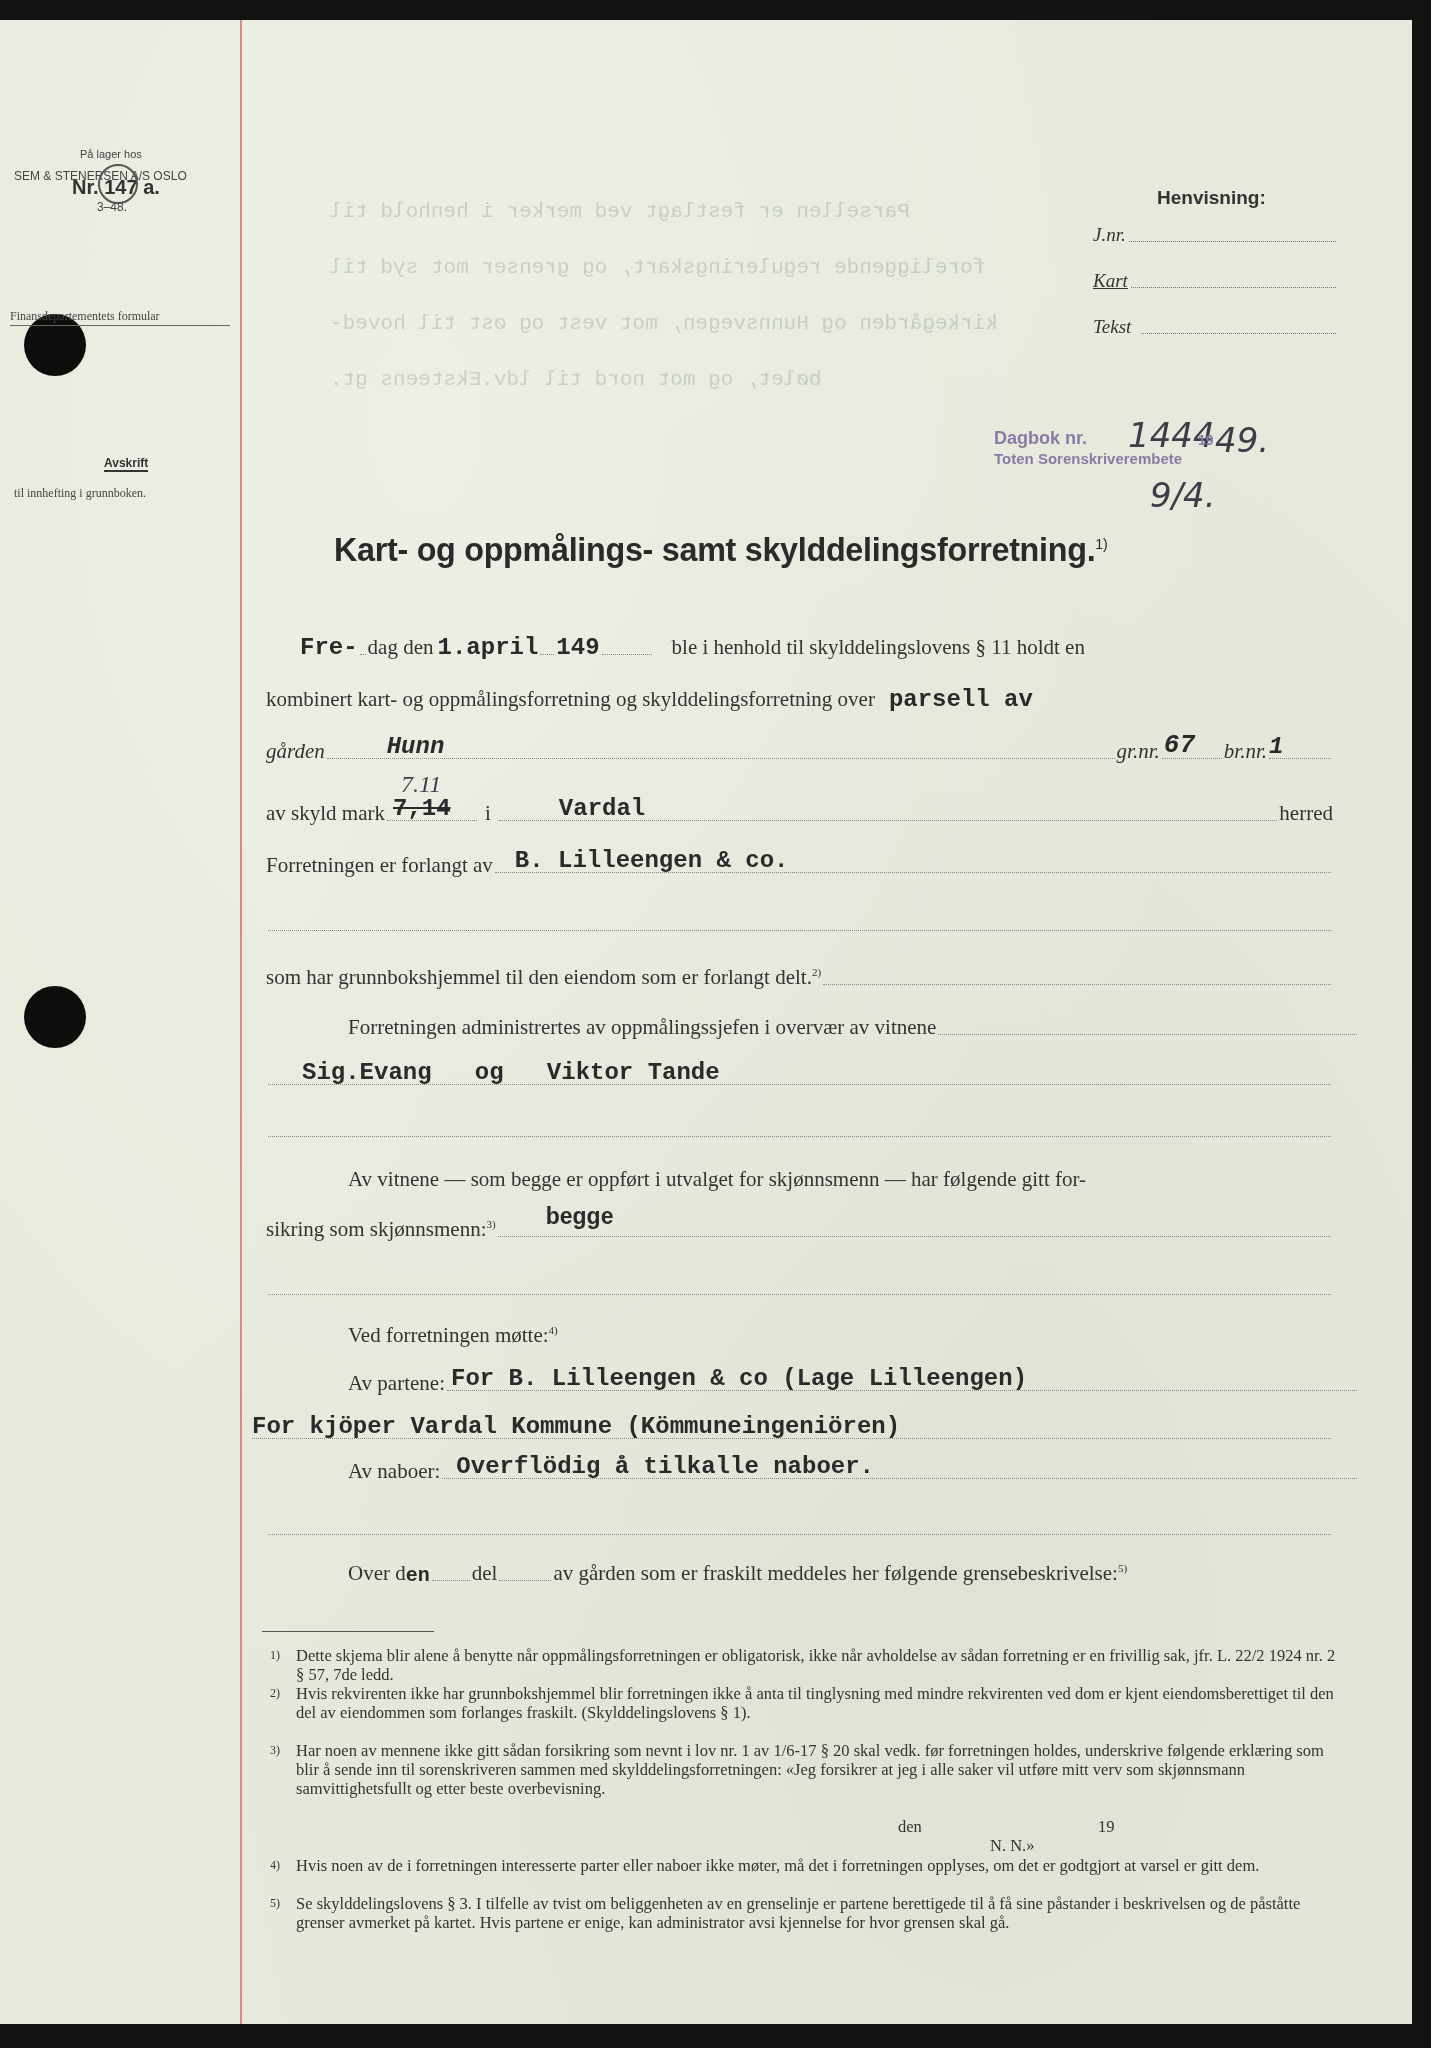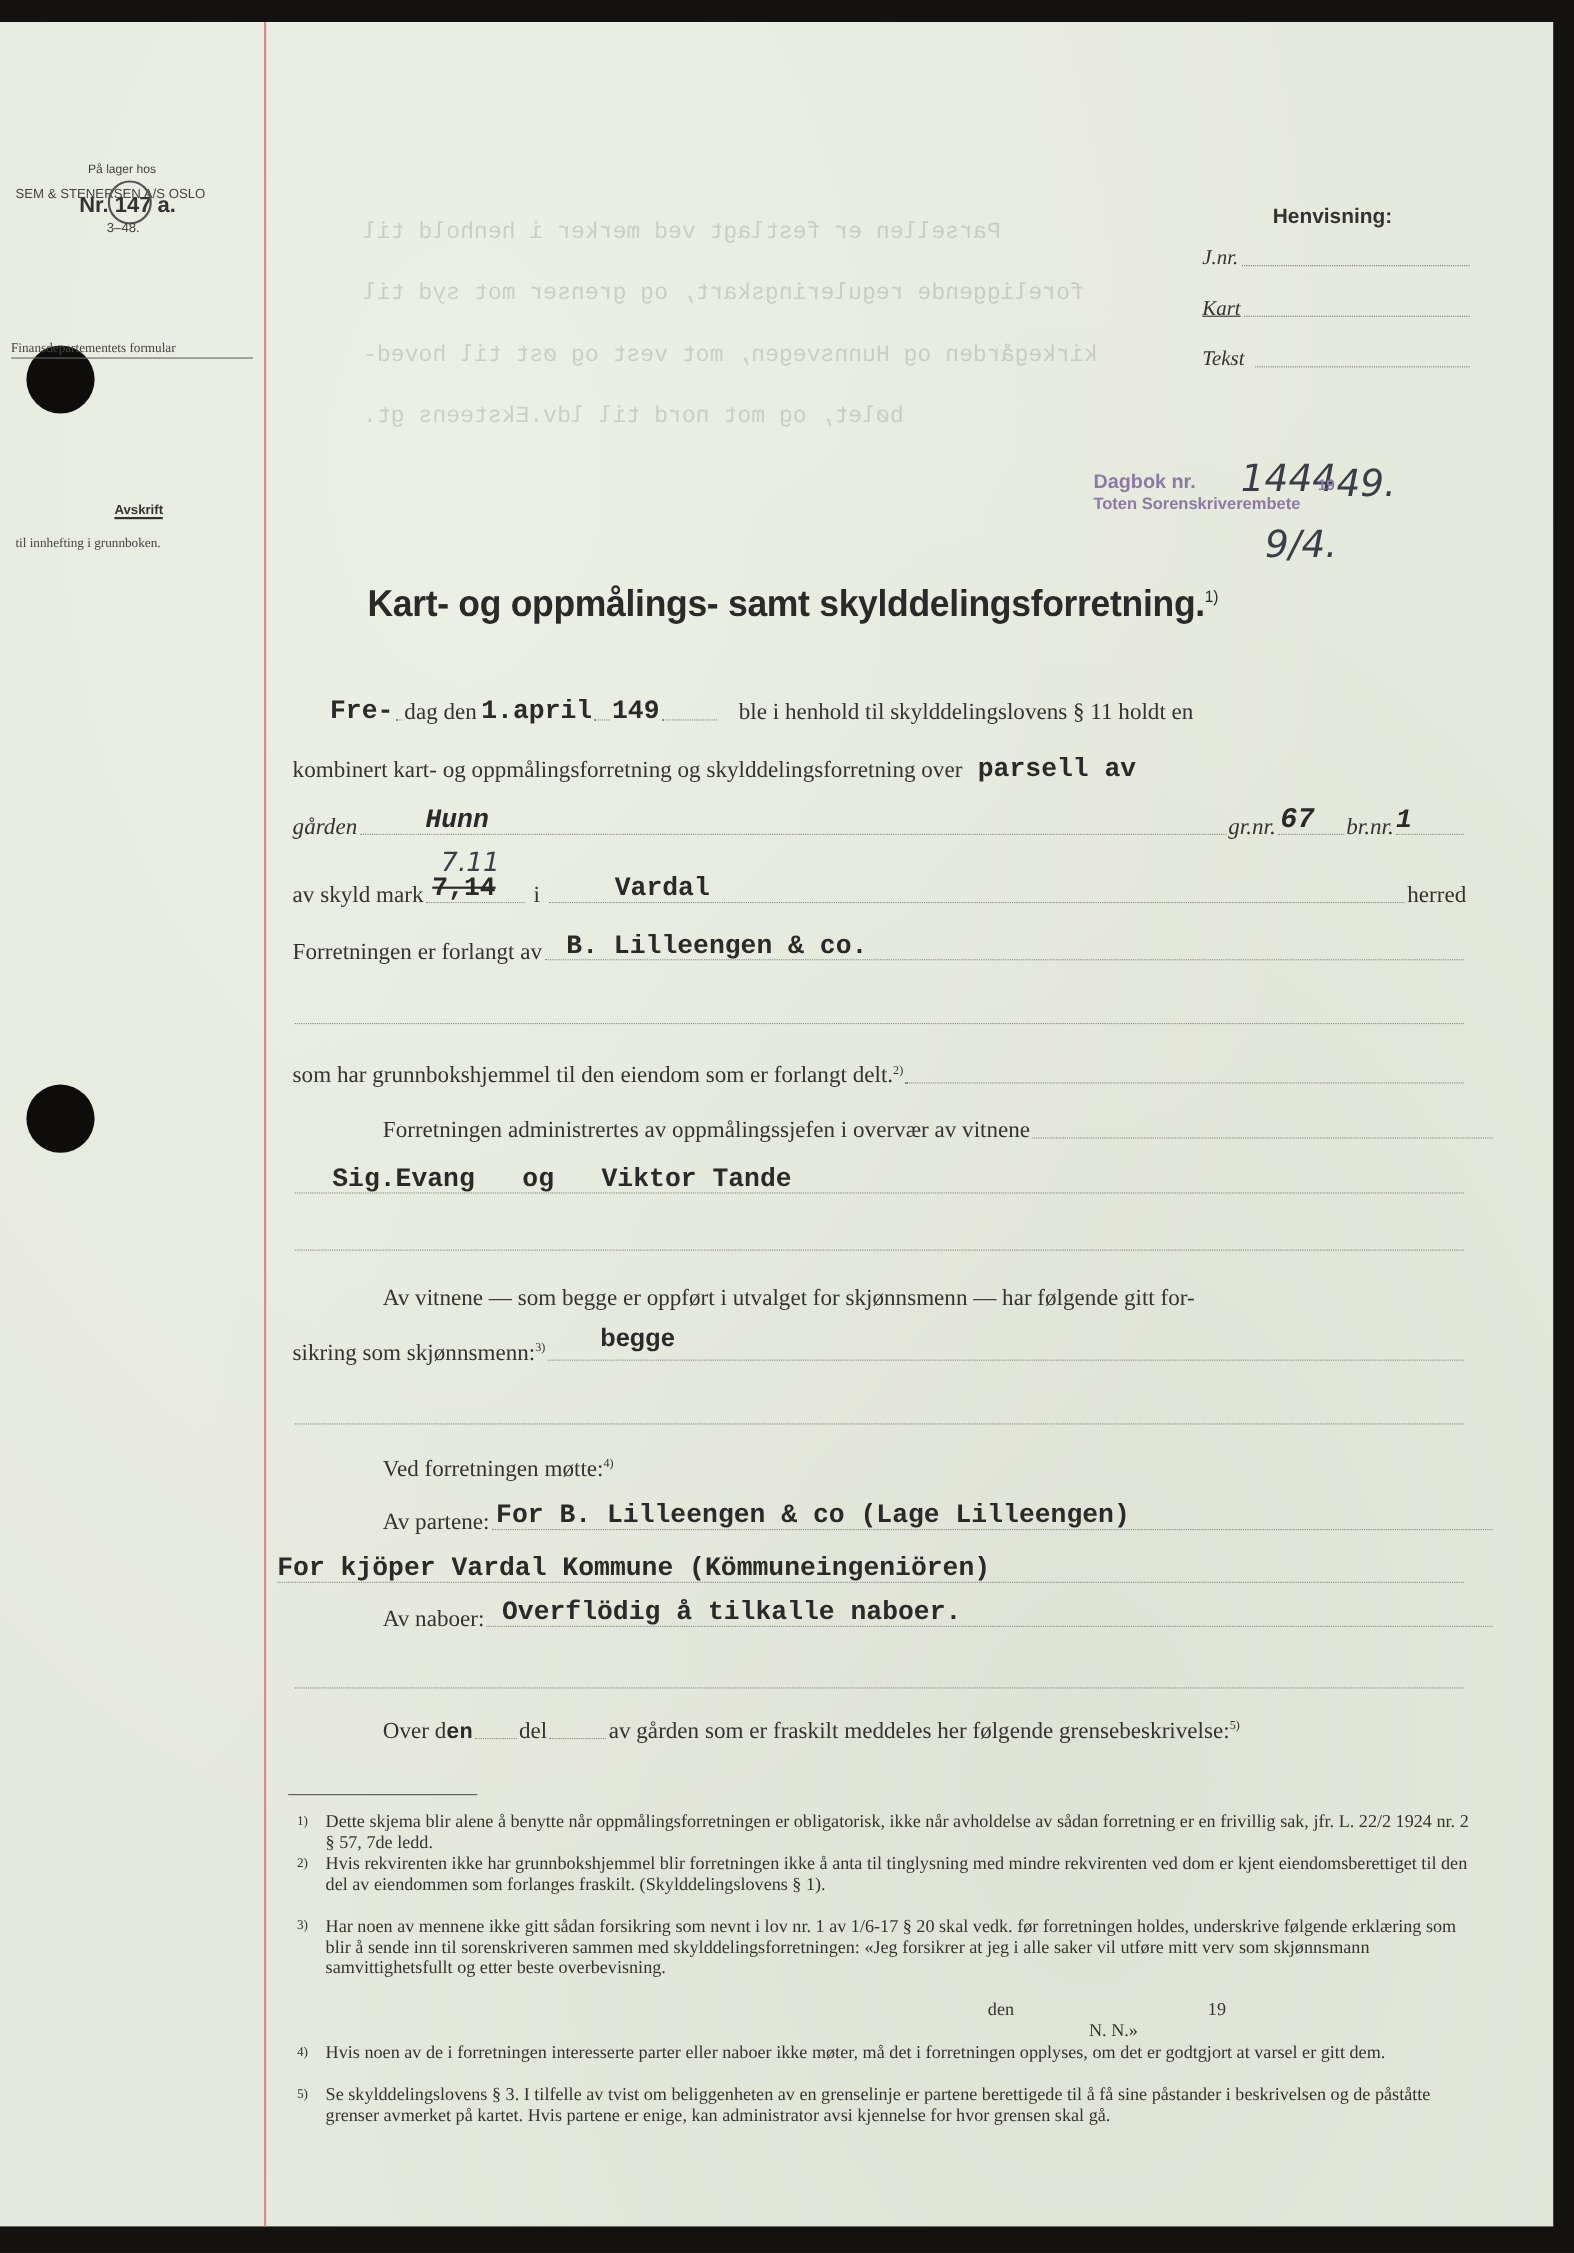--- a/index.html
+++ b/index.html
@@ -139,21 +139,21 @@
     <span class="lbl">br.nr.</span>
     <span class="fill" style="flex:0 0 62px;">
         <span class="val" style="left:0px;">1</span>
       </span>
   </div>
 
   <div class="line" style="top:770px;">
     <span class="lbl">av skyld mark</span>
     <span class="fill" style="flex:0 0 90px;">
       <span class="val strike" style="left:6px;">7,14</span>
-      <span class="abs hand" style="left:14px; bottom:22px; font-size:24px;">7.11</span>
+      <span class="abs hand" style="left:14px; bottom:22px; font-size:24px;font-family:Liberation Serif, serif;">7.11</span>
     </span>
     <span class="lbl" style="margin:0 6px;">i</span>
     <span class="fill">
         <span class="val" style="left:60px;">Vardal</span>
       </span>
     <span class="lbl">herred</span>
   </div>
 
   <div class="line" style="top:822px;">
     <span class="lbl">Forretningen er forlangt av</span>

